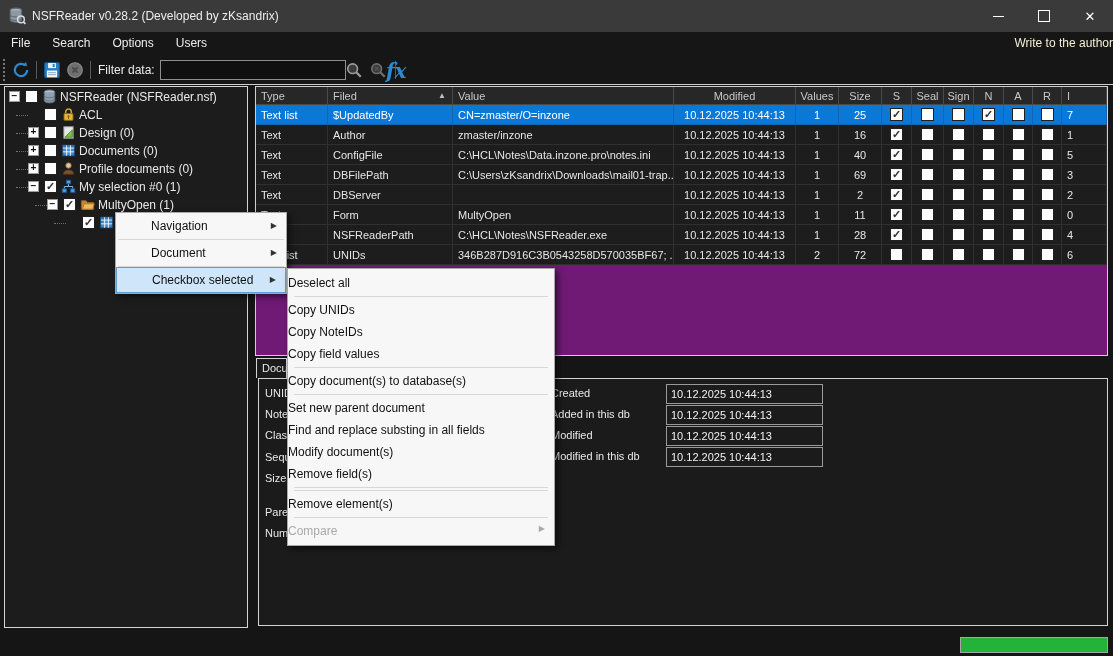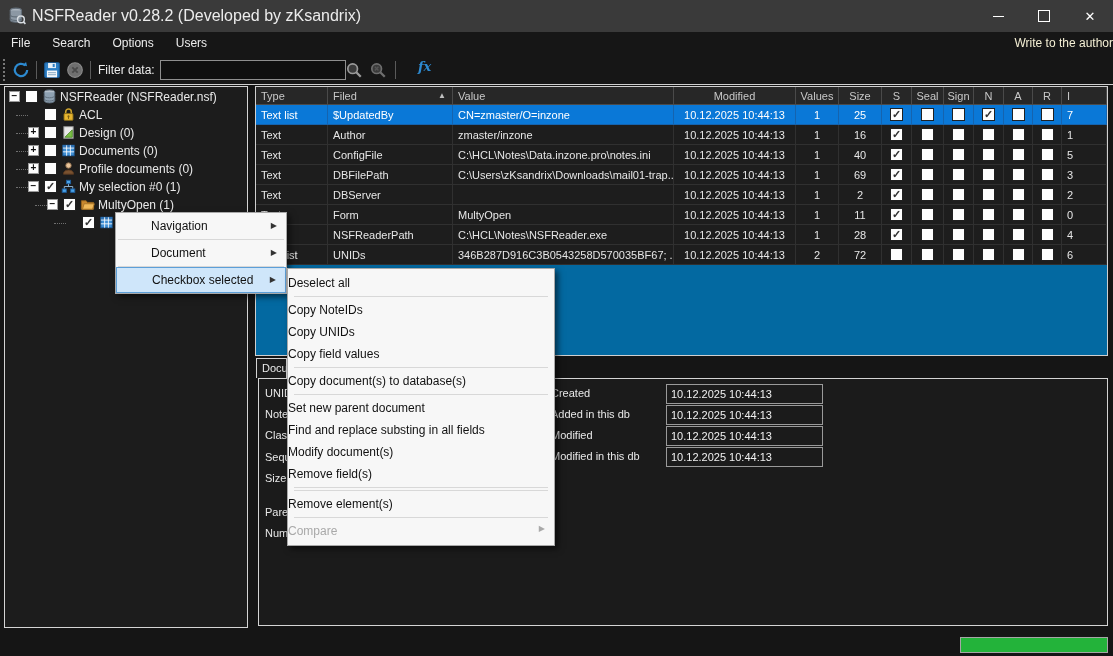--- a/index.html
+++ b/index.html
@@ -1,50 +1,50 @@
 <!DOCTYPE html>
 <html><head>
 <meta charset="utf-8">
 <style>
   html,body{margin:0;padding:0;background:#000;}
   #app{position:relative;width:1113px;height:656px;background:#151515;overflow:hidden;
        font-family:"Liberation Sans", sans-serif;font-size:12px;color:#e8e8e8;}
   
   .titlebar{position:absolute;left:0;top:0;width:1113px;height:32px;background:#3a3a3a;}
   .app-icon{position:absolute;left:8px;top:7px;width:18px;height:18px;}
-  .title-text{position:absolute;left:32px;top:0;line-height:32px;color:#ececec;font-size:16px;}
+  .title-text{position:absolute;left:32px;top:0;line-height:32px;color:#ececec;font-size:12px;}
   .win-btn{position:absolute;top:0;width:46px;height:32px;display:flex;align-items:center;justify-content:center;color:#fff;}
   .btn-min{right:92px;} .btn-max{right:46px;} .btn-close{right:0;}
   .min-glyph{display:block;width:11px;height:1px;background:#fff;}
   .max-glyph{display:block;width:10px;height:10px;border:1px solid #fff;}
   .close-glyph{font-size:13px;line-height:13px;}
   
   .menubar{position:absolute;left:0;top:32px;width:1113px;height:24px;background:#161616;}
   .menu-item{display:inline-block;padding:4px 11px 0 11px;color:#ececec;}
   .menubar-right{position:absolute;right:0;top:4px;color:#f5f0d5;}
   
   .toolbar{position:absolute;left:0;top:56px;width:1113px;height:28px;background:#161616;border-bottom:1px solid #cfcfcf;}
   .grip{position:absolute;left:3px;top:3px;height:22px;width:2px;border-left:2px dotted #777;}
   .tb-icon{position:absolute;top:5px;width:18px;height:18px;}
   .tb-sep{position:absolute;top:5px;width:1px;height:18px;background:#5a5a5a;}
   .tb-label{position:absolute;top:7px;color:#ececec;}
   .tb-input{position:absolute;left:160px;top:4px;width:178px;height:18px;background:#101010;border:1px solid #8f8f8f;color:#eee;font-size:12px;padding:0 3px;font-family:"Liberation Sans",sans-serif;}
-  .fx{position:absolute;left:418px;top:3px;font-family:"DejaVu Serif",serif;font-style:italic;font-weight:bold;font-size:13px;color:#2d8ad0;}
+  .fx{position:absolute;left:386px;top:3px;font-family:"DejaVu Serif",serif;font-style:italic;font-weight:bold;font-size:20px;color:#2d8ad0;}
   
   .tree-panel{position:absolute;left:4px;top:86px;width:244px;height:542px;background:#1c1c1c;border:1px solid #d4d4d4;box-sizing:border-box;}
   .tree-row{position:absolute;height:18px;left:0;width:240px;}
   .tree-label{position:absolute;top:2px;color:#e8e8e8;white-space:nowrap;}
   .tree-dots{position:absolute;top:9px;border-top:1px dotted #6f6f6f;}
   .expander{position:absolute;top:3px;width:11px;height:11px;background:#fdfdfd;border:1px solid #9a9a9a;box-sizing:border-box;
             color:#111;font-size:10px;line-height:8px;text-align:center;font-weight:bold;}
   .cbx{position:absolute;top:2px;width:13px;height:13px;background:#fdfdfd;border:1px solid #202020;box-sizing:border-box;
        color:#333;font-size:11px;line-height:11px;text-align:center;font-weight:bold;}
   .tree-icon{position:absolute;top:1px;width:15px;height:15px;}
   
-  .table-panel{position:absolute;left:255px;top:86px;width:853px;height:270px;background:#0369a1;border:1px solid #cfcfcf;box-sizing:border-box;}
+  .table-panel{position:absolute;left:255px;top:86px;width:853px;height:270px;background:#701a75;border:1px solid #cfcfcf;box-sizing:border-box;}
   .thead{display:flex;height:18px;background:#272727;color:#c8c8c8;font-size:11px;}
   .th{box-sizing:border-box;border-right:1px solid #4a4a4a;border-bottom:1px solid #4a4a4a;display:flex;align-items:center;padding:0 5px;position:relative;}
   .th.center{justify-content:center;padding:0;}
   .sort-arrow{position:absolute;right:6px;font-size:8px;color:#c0c0c0;}
   .trow{display:flex;height:20px;background:#1d1d1d;color:#e6e6e6;font-size:11px;}
   .trow.selected{background:#0a78d7;color:#fff;}
   .td{box-sizing:border-box;border-right:1px solid #303030;border-bottom:1px solid #303030;display:flex;align-items:center;padding:0 5px;overflow:hidden;white-space:nowrap;}
   .trow.selected .td{border-right-color:#1563ae;border-bottom-color:#1563ae;}
   .td.center{justify-content:center;padding:0;}
   .td .cbx{position:static;}
@@ -521,22 +521,22 @@
       <div class="mi">Navigation<span class="mi-arrow">▶</span></div>
       <div class="msep"></div>
       <div class="mi">Document<span class="mi-arrow">▶</span></div>
       <div class="msep"></div>
       <div class="mi hl">Checkbox selected<span class="mi-arrow">▶</span></div>
     </div>
 
   <div class="menu menu2" id="menu2">
       <div class="mi">Deselect all</div>
       <div class="msep"></div>
+      <div class="mi">Copy UNIDs</div>
       <div class="mi">Copy NoteIDs</div>
-      <div class="mi">Copy UNIDs</div>
       <div class="mi">Copy field values</div>
       <div class="msep"></div>
       <div class="mi">Copy document(s) to database(s)</div>
       <div class="msep"></div>
       <div class="mi">Set new parent document</div>
       <div class="mi">Find and replace substing in all fields</div>
       <div class="mi">Modify document(s)</div>
       <div class="mi">Remove field(s)</div>
       <div class="msep"></div>
       <div class="msep"></div>

